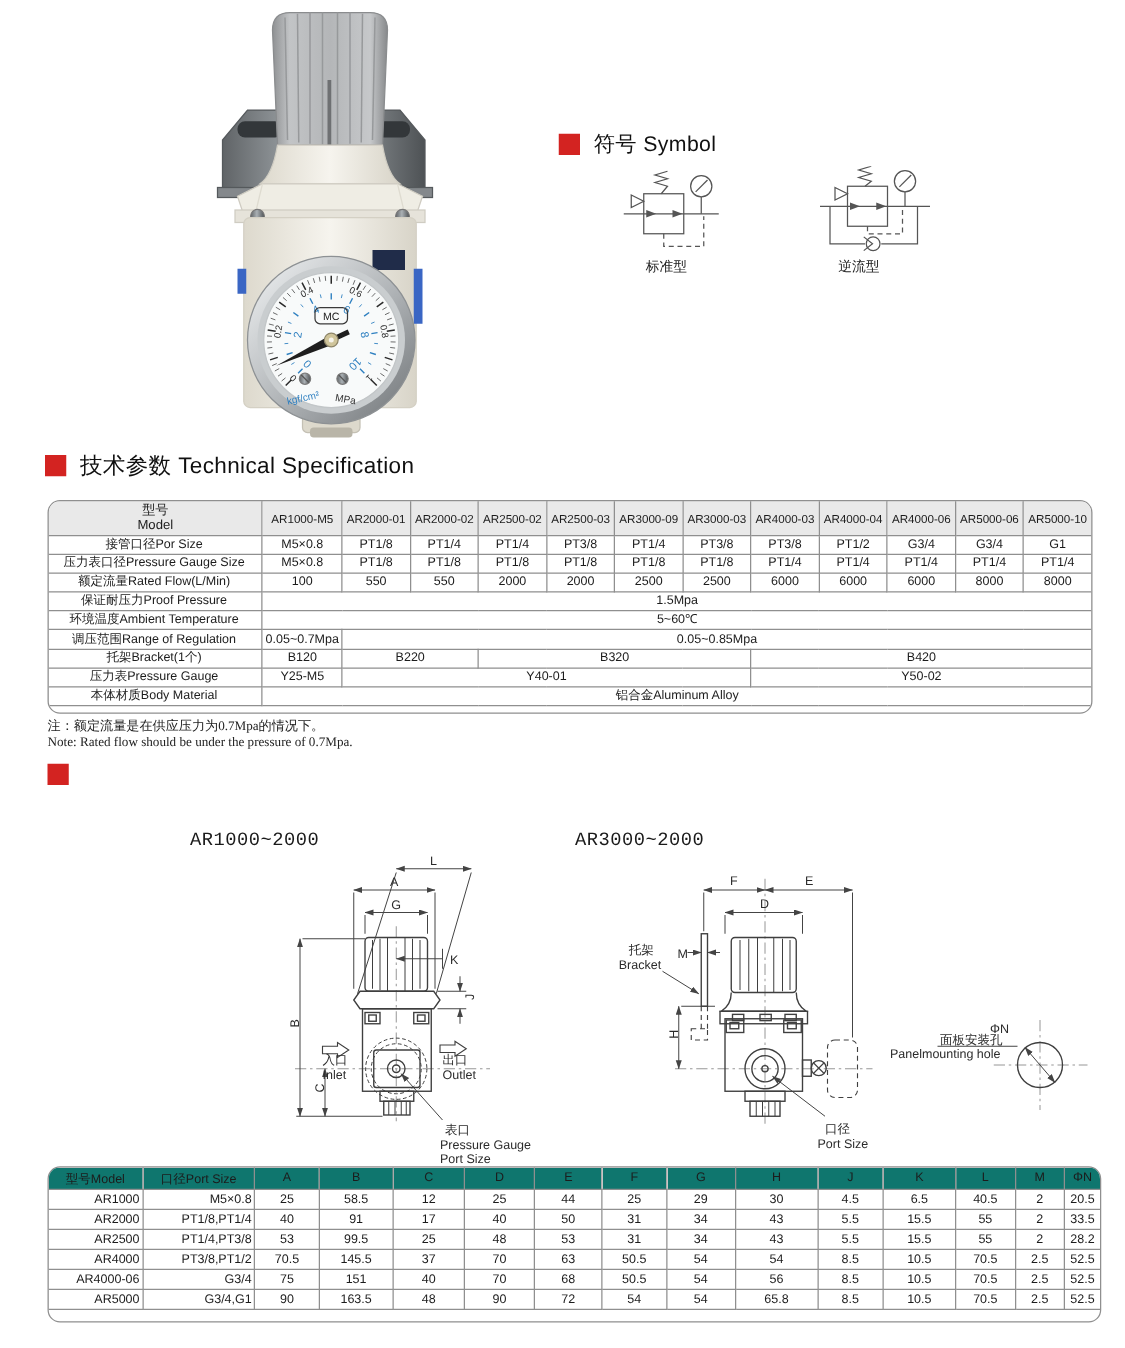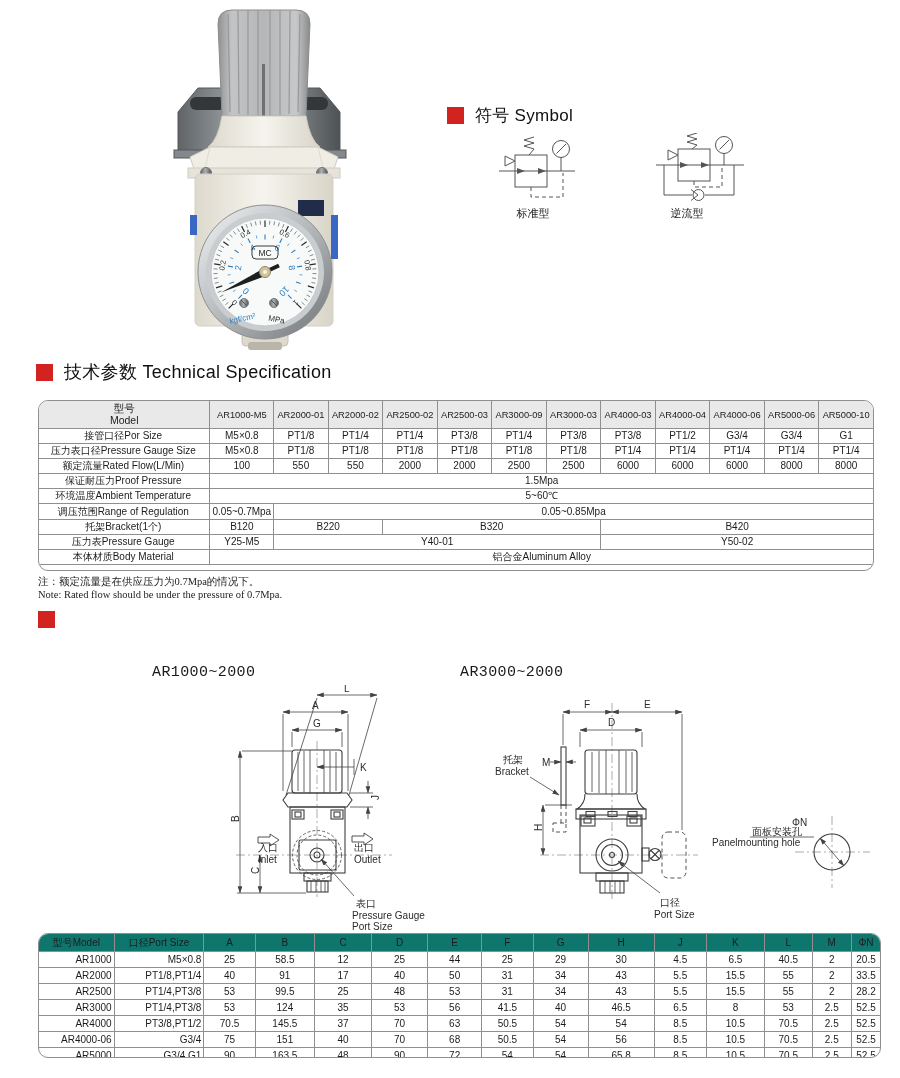--- a/index.html
+++ b/index.html
@@ -631,37 +631,20 @@
             <td class="">31</td>
             <td class="">34</td>
             <td class="">43</td>
             <td class="">5.5</td>
             <td class="">15.5</td>
             <td class="">55</td>
             <td class="">2</td>
             <td class="">28.2</td>
           </tr>
           <tr>
-            <td class="lft">AR3000</td>
-            <td class="lft">PT1/4,PT3/8</td>
-            <td class="">53</td>
-            <td class="">124</td>
-            <td class="">35</td>
-            <td class="">53</td>
-            <td class="">56</td>
-            <td class="">41.5</td>
-            <td class="">40</td>
-            <td class="">46.5</td>
-            <td class="">6.5</td>
-            <td class="">8</td>
-            <td class="">53</td>
-            <td class="">2.5</td>
-            <td class="">52.5</td>
-          </tr>
-          <tr>
             <td class="lft">AR4000</td>
             <td class="lft">PT3/8,PT1/2</td>
             <td class="">70.5</td>
             <td class="">145.5</td>
             <td class="">37</td>
             <td class="">70</td>
             <td class="">63</td>
             <td class="">50.5</td>
             <td class="">54</td>
             <td class="">54</td>

